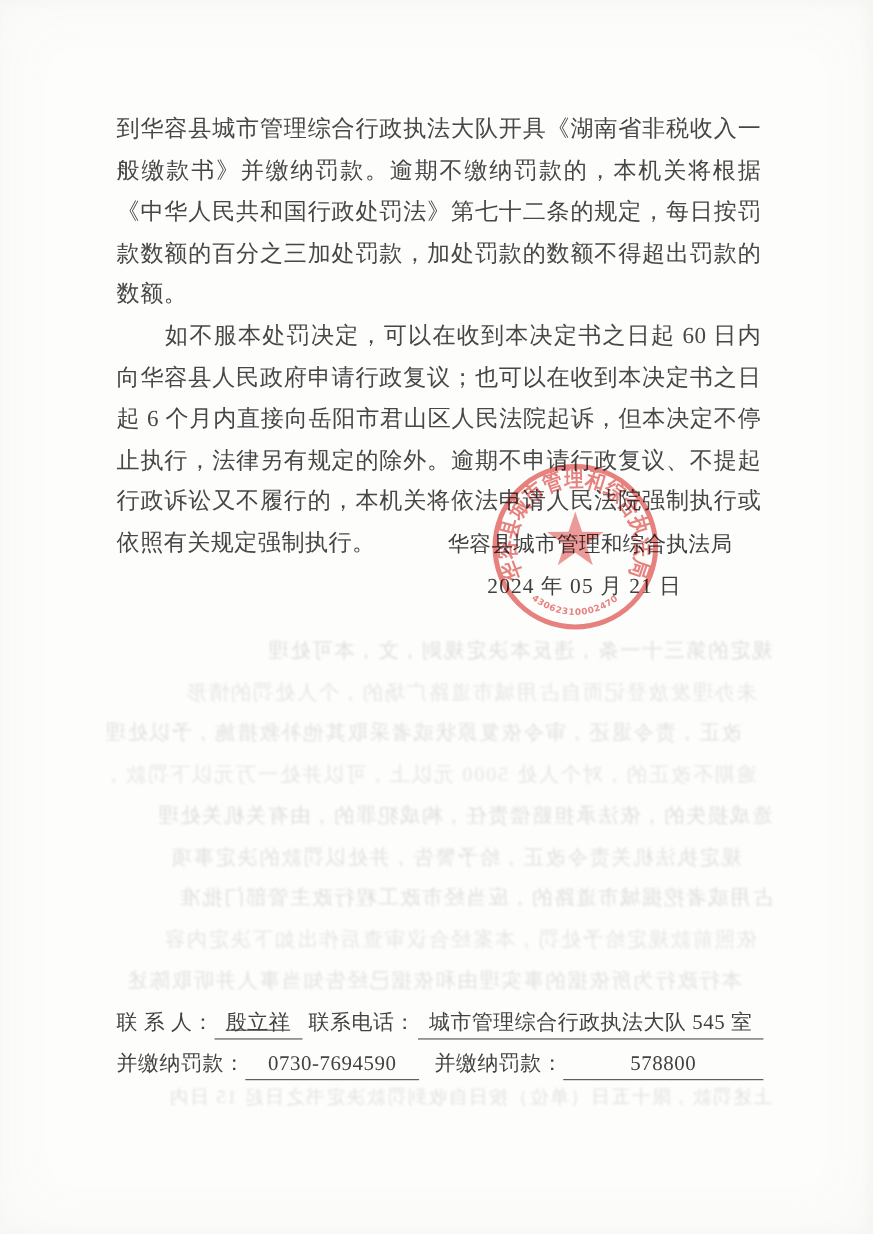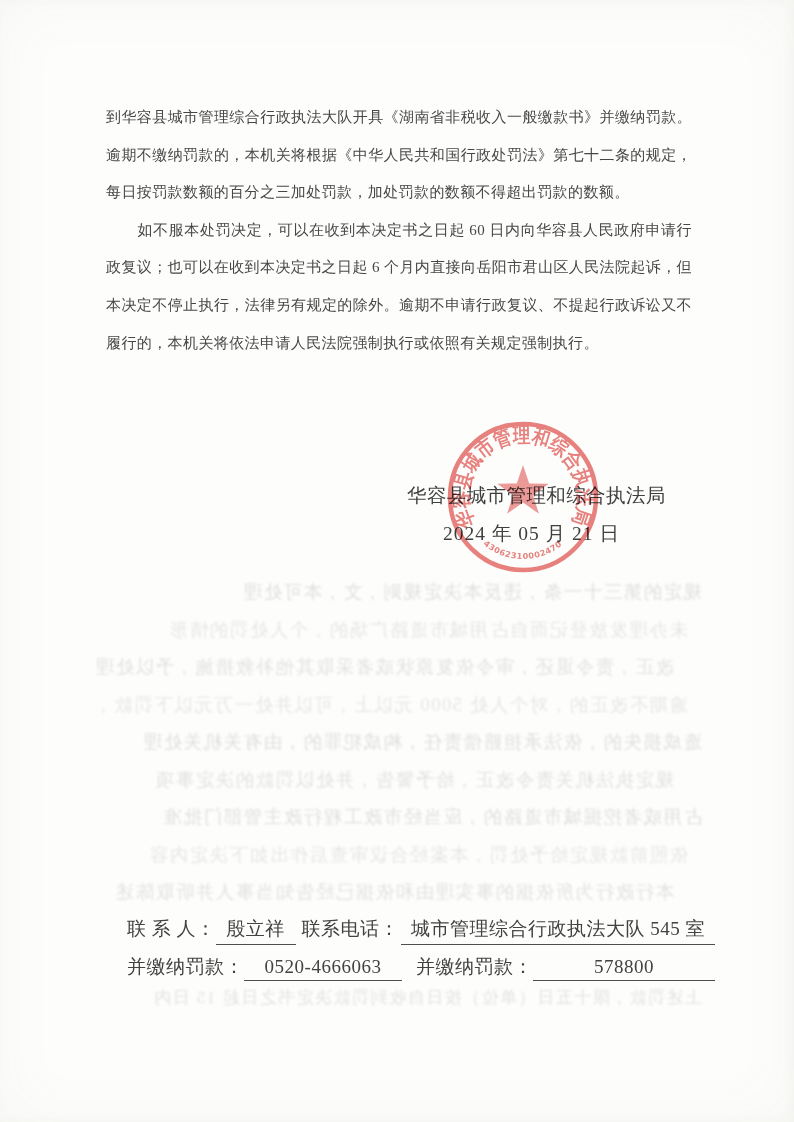--- a/index.html
+++ b/index.html
@@ -13,21 +13,21 @@
     box-shadow: inset 0 0 60px rgba(120,115,105,0.05), inset -4px 0 10px rgba(120,115,105,0.04);
     overflow: hidden;
     font-family: "Liberation Serif", "DejaVu Serif", serif;
     color: #454545;
   }
   .body-text {
     position: absolute;
     left: 106px;
     top: 99px;
     width: 586px;
-    font-size: 15px;
+    font-size: 21px;
     line-height: 37.6px;
     letter-spacing: 0.4px;
     text-align: justify;
     color: #474747;
   }
   .para-indent { text-indent: 2.1em; }
   .signature {
     position: absolute;
     left: 407px;
     top: 477px;
@@ -111,36 +111,35 @@
     z-index: 1;
   }
   .contact {
     position: absolute;
     left: 106px;
     top: 916px;
     width: 588px;
     font-size: 19px;
     color: #424242;
     z-index: 2;
-    margin-left: 21px;
   }
   .contact-row {
     display: flex;
     align-items: baseline;
     height: 37.5px;
     letter-spacing: 0.5px;
   }
   .contact-row .label { white-space: nowrap; }
   .contact-row .value {
     border-bottom: 1.2px solid #4e4e4e;
     text-align: center;
     padding: 0 4px 2px 4px;
     white-space: nowrap;
   }
-  .v-person   { min-width: 80px; }
+  .v-person   { min-width: 80px; text-decoration: underline; }
   .v-address  { flex: 1; margin-left: 2px; }
   .v-phone    { min-width: 158px; }
   .v-postcode { flex: 1; }
   .gap-sm { width: 6px; }
   .gap-md { width: 14px; }
 </style>
 </head>
 <body>
 
 <div class="page">
@@ -186,20 +185,20 @@
   <div class="contact">
     <div class="contact-row">
       <span class="label">联 系 人：</span>
       <span class="value v-person">殷立祥</span>
       <span class="gap-sm"></span>
       <span class="label">联系电话：</span>
       <span class="value v-address">城市管理综合行政执法大队 545 室</span>
     </div>
     <div class="contact-row">
       <span class="label">并缴纳罚款：</span>
-      <span class="value v-phone">0520-4666063</span>
+      <span class="value v-phone">0730-7694590</span>
       <span class="gap-md"></span>
       <span class="label">并缴纳罚款：</span>
       <span class="value v-postcode">578800</span>
     </div>
   </div>
 
 </div>
 
 </body></html>

